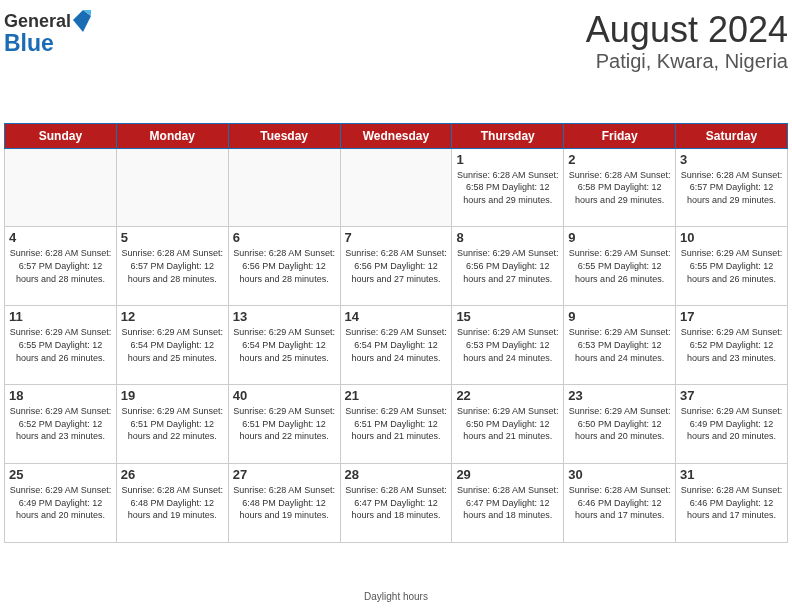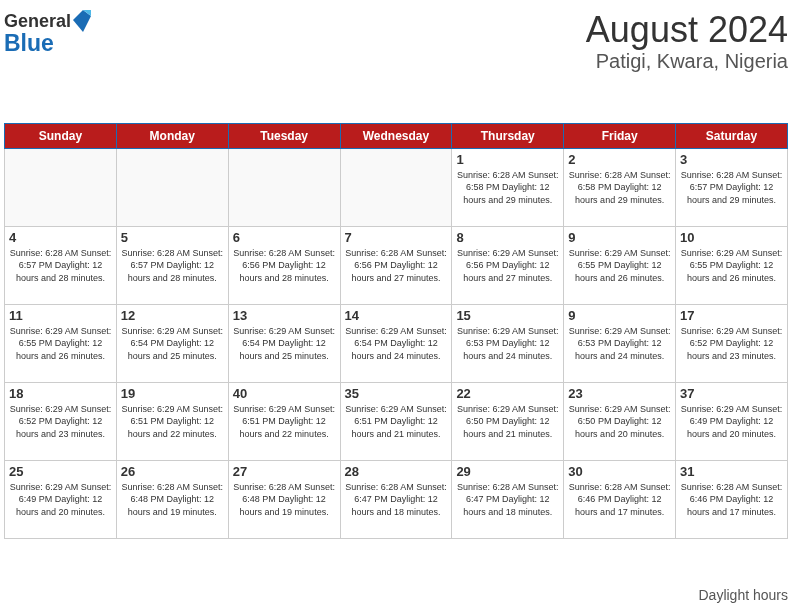--- a/index.html
+++ b/index.html
@@ -99,23 +99,23 @@
       margin-bottom: 2px;
     }
     .day-info {
       font-size: 9px;
       color: #333;
       line-height: 1.4;
       text-align: center;
     }
     .footer {
       margin-top: 6px;
-      font-size: 14px;
+      font-size: 10px;
       color: #555;
-      text-align: right;
+      text-align: center;
     }
     table {
       width: 100%;
       border-collapse: collapse;
     }
   </style>
 </head>
 <body>
 
 <div class="page">
@@ -294,21 +294,21 @@
 and 22 minutes.</div>
           </td>
           <td>
             <span class="day-num">40</span>
             <div class="day-info">Sunrise: 6:29 AM
 Sunset: 6:51 PM
 Daylight: 12 hours
 and 22 minutes.</div>
           </td>
           <td>
-            <span class="day-num">35</span>
+            <span class="day-num">21</span>
             <div class="day-info">Sunrise: 6:29 AM
 Sunset: 6:51 PM
 Daylight: 12 hours
 and 21 minutes.</div>
           </td>
           <td>
             <span class="day-num">22</span>
             <div class="day-info">Sunrise: 6:29 AM
 Sunset: 6:50 PM
 Daylight: 12 hours

